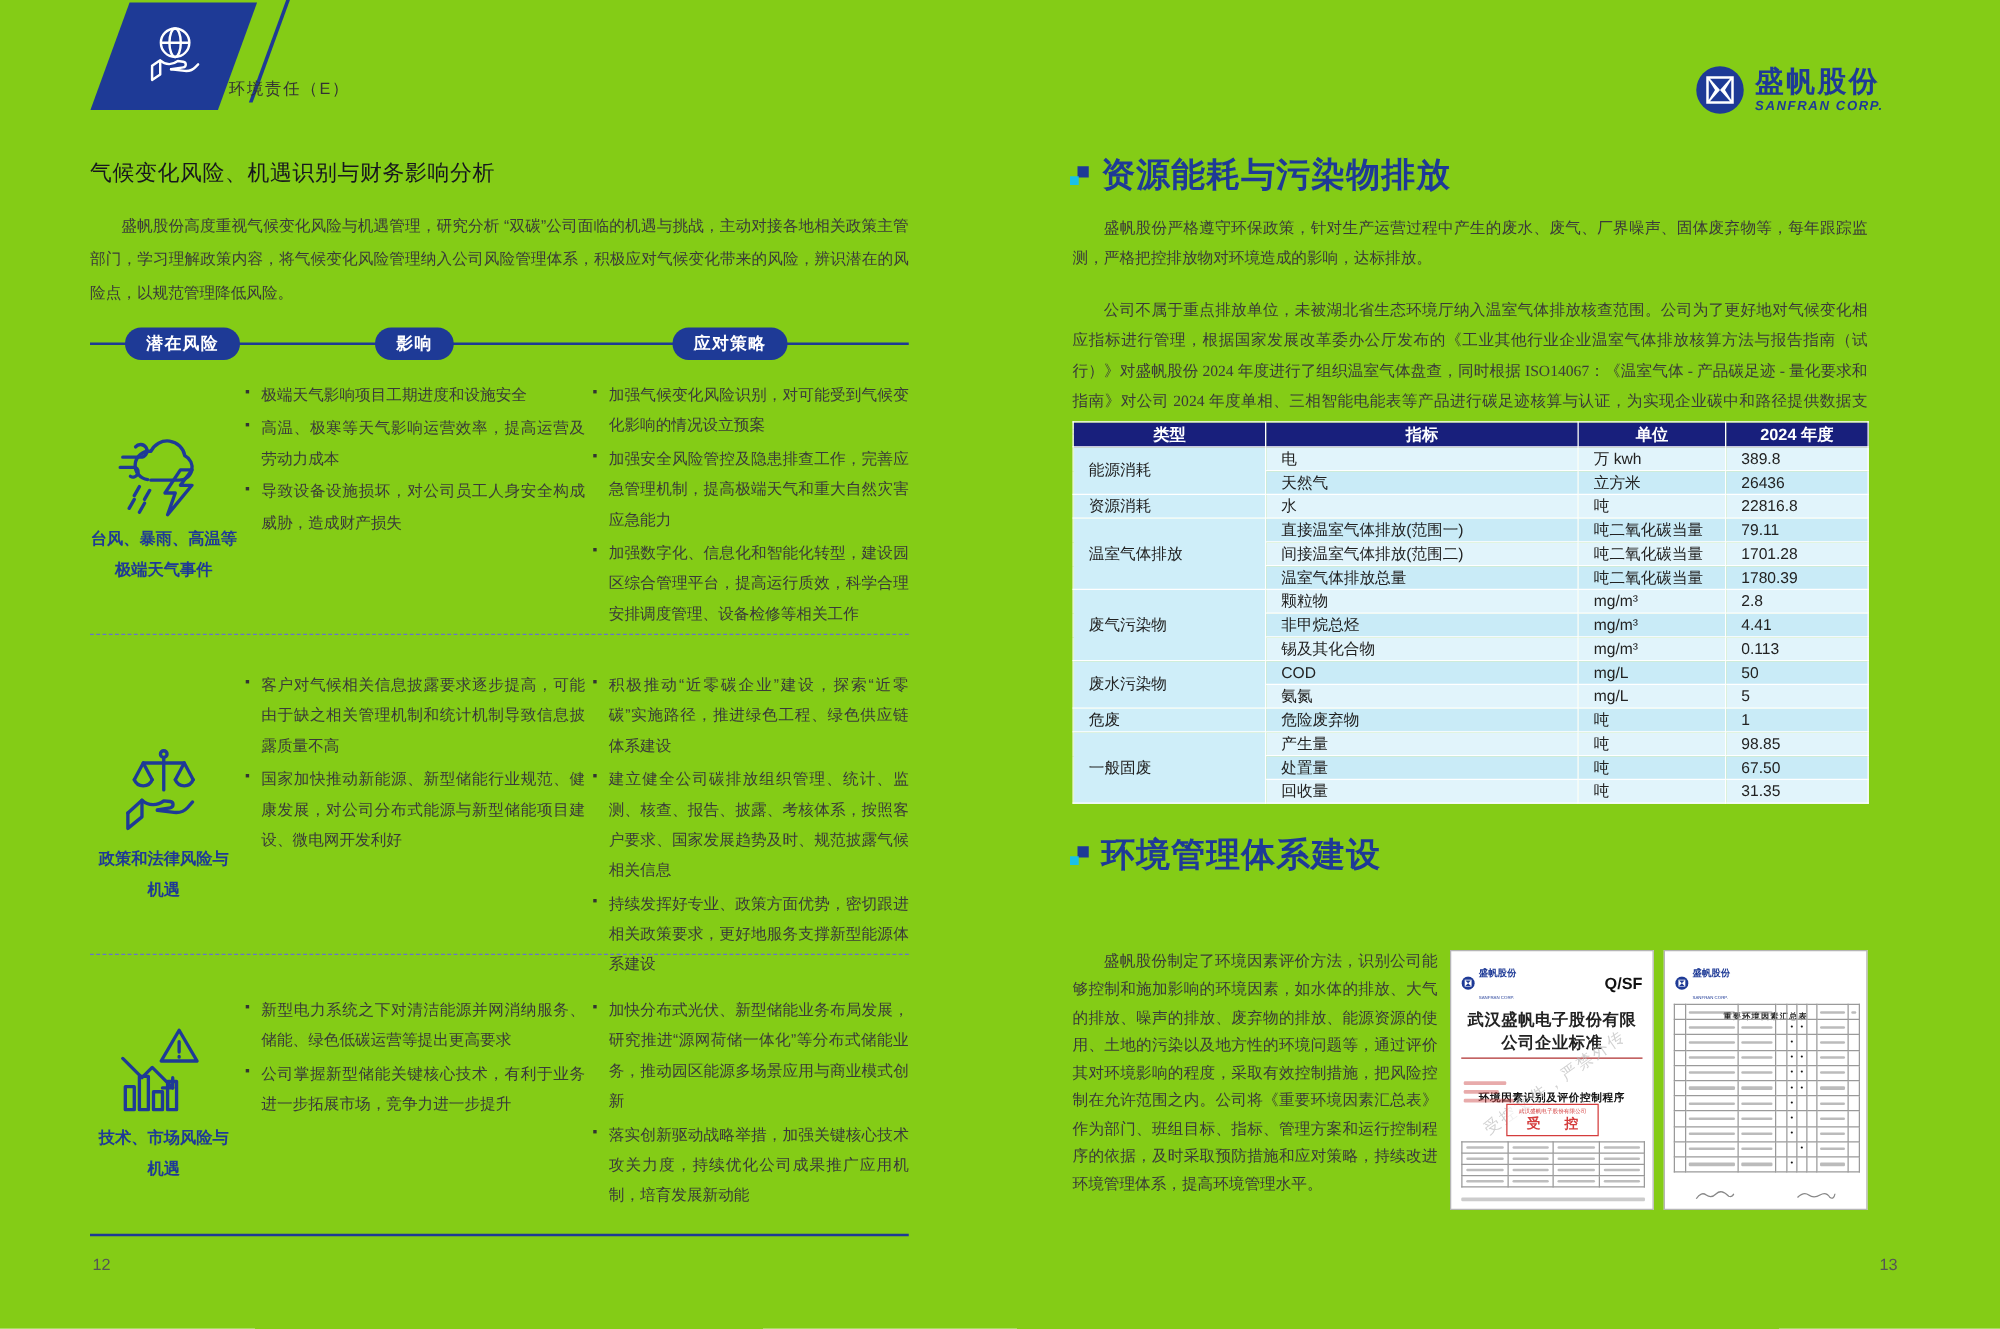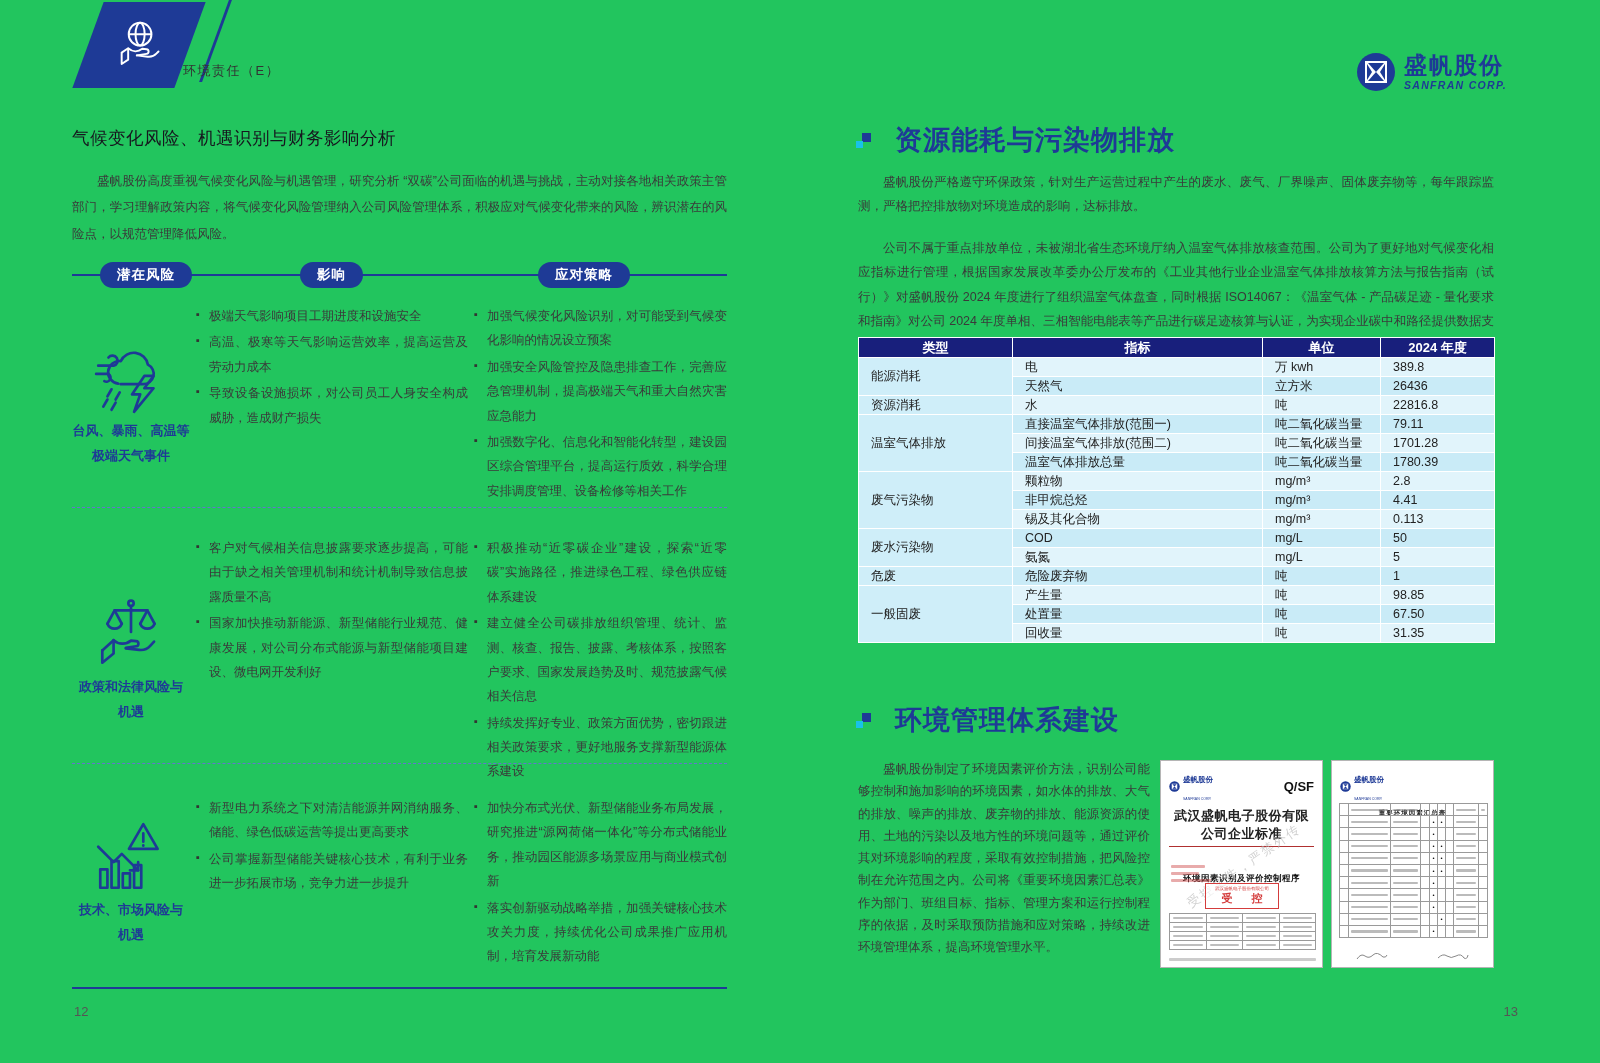--- a/index.html
+++ b/index.html
@@ -10,21 +10,21 @@
     --cat-cell:#cfeef9;
     --text:#3a3a3a;
   }
   *{margin:0;padding:0;box-sizing:border-box;}
   html,body{width:1600px;height:1063px;}
   body{
     font-family:"Liberation Sans","DejaVu Sans",sans-serif;
     background:#ffffff;color:var(--text);
     position:relative;overflow:hidden;
   }
-  .page{position:absolute;top:0;width:800px;height:1063px;background:#22c55e;padding-left:16px;}
+  .page{position:absolute;top:0;width:800px;height:1063px;background:#84cc16;padding-left:16px;}
   #pageL{left:0;} #pageR{left:800px;}
 
   
   .badge{position:absolute;left:88px;top:2px;width:102px;height:86px;
     background:var(--accent);transform:skewX(-20deg);
     display:flex;align-items:center;justify-content:center;}
   .badge .unskew{transform:skewX(20deg);display:block;}
   .badge-slash{position:absolute;left:214px;top:0;width:3px;height:82px;
     background:var(--accent);transform:skewX(-20deg);}
   .chapter-tag{position:absolute;left:183px;top:62px;font-size:13px;color:#333;letter-spacing:1.5px;}
@@ -56,28 +56,28 @@
   .footer-line{position:absolute;left:72px;bottom:74px;width:655px;height:2px;background:var(--accent);}
   .pagenum{position:absolute;bottom:44px;font-size:13px;color:#555;}
   .pagenum.pl{left:74px;} .pagenum.pr{right:82px;}
 
   
   .logo{position:absolute;left:556px;top:52px;display:flex;align-items:center;gap:8px;}
   .logo-text{display:flex;flex-direction:column;line-height:1;}
   .logo-cn{font-size:23px;font-weight:bold;color:var(--accent);letter-spacing:2px;}
   .logo-en{font-size:10.5px;font-weight:bold;color:var(--accent);letter-spacing:1.3px;margin-top:3px;font-style:italic;}
 
-  .sec-title{position:absolute;left:56px;display:flex;align-items:center;gap:24px;}
+  .sec-title{position:absolute;left:56px;display:flex;align-items:center;gap:10px;}
   .sec-title .sq{position:relative;width:15px;height:15px;flex:0 0 15px;}
   .sec-title .sq .a{position:absolute;right:0;top:0;width:9px;height:9px;background:var(--accent);}
   .sec-title .sq .b{position:absolute;left:0;bottom:0;width:7px;height:7px;background:#19c1e8;}
   .sec-title h2{font-size:27px;font-weight:bold;color:var(--accent);letter-spacing:1px;}
-  .sec1{top:122px;} .sec2{top:702px;}
-
-  .para{position:absolute;font-size:12.5px;line-height:1.95;text-align:justify;text-indent:2em;color:var(--text);}
+  .sec1{top:122px;} .sec2{top:666px;}
+
+  .para{position:absolute;font-size:12.5px;line-height:1.95;text-align:justify;text-indent:2em;color:var(--text);font-family:Liberation Serif, serif;}
   .para.p1{left:58px;top:170px;width:636px;}
   .para.p2{left:58px;top:236px;width:636px;}
   .para.p3{left:58px;top:758px;width:292px;line-height:1.78;}
 
   
   table.env{position:absolute;left:58px;top:337px;width:636px;border-collapse:collapse;table-layout:fixed;}
   table.env th{background:var(--table-header);color:#fff;font-size:13px;font-weight:bold;
     height:20px;border:1.5px solid #fff;text-align:center;}
   table.env td{font-size:12.5px;height:19px;padding:0 0 0 12px;border:1.5px solid #fff;color:#222;}
   table.env col.c0{width:154px;} table.env col.c1{width:250px;}

